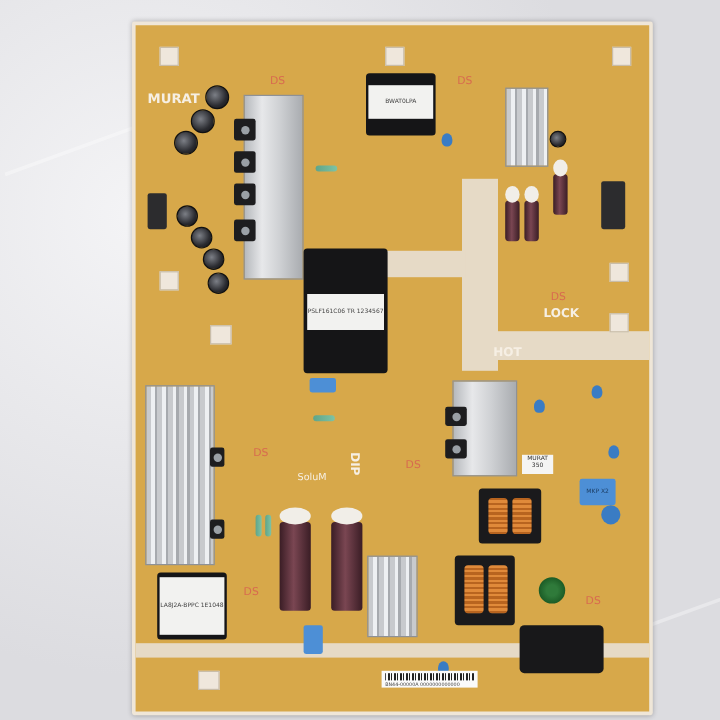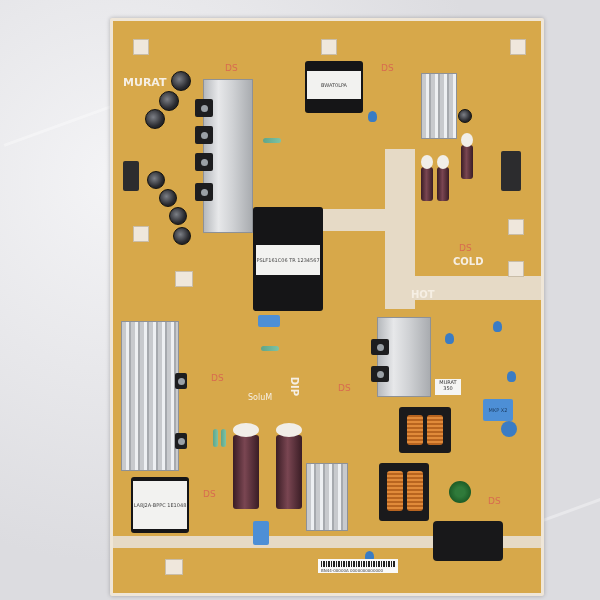--- a/index.html
+++ b/index.html
@@ -42,21 +42,21 @@
 <div class="fold" style="left:470px;top:520px;width:140px;height:3px;"></div>
 
 <div class="board">
 
   <div class="ground" style="left:272px;top:128px;width:30px;height:160px;"></div>
   <div class="ground" style="left:180px;top:188px;width:95px;height:22px;"></div>
   <div class="ground" style="left:300px;top:255px;width:128px;height:24px;"></div>
   <div class="ground" style="left:0;top:515px;width:428px;height:12px;"></div>
 
   <div class="silk" style="left:10px;top:55px;font-size:11px;">MURAT</div>
-  <div class="silk" style="left:340px;top:235px;font-size:10px;">COLD</div>
+  <div class="silk" style="left:340px;top:235px;font-size:10px;">LOCK</div>
   <div class="silk" style="left:298px;top:268px;font-size:10px;">HOT</div>
   <div class="silk" style="left:172px;top:360px;font-size:10px;transform:rotate(90deg);">DIP</div>
   <div class="silk" style="left:135px;top:372px;font-size:8px;font-weight:normal;">SoluM</div>
   <div class="silk red" style="left:112px;top:42px;font-size:9px;">DS</div>
   <div class="silk red" style="left:268px;top:42px;font-size:9px;">DS</div>
   <div class="silk red" style="left:98px;top:352px;font-size:9px;">DS</div>
   <div class="silk red" style="left:225px;top:362px;font-size:9px;">DS</div>
   <div class="silk red" style="left:346px;top:222px;font-size:9px;">DS</div>
   <div class="silk red" style="left:90px;top:468px;font-size:9px;">DS</div>
   <div class="silk red" style="left:375px;top:475px;font-size:9px;">DS</div>

